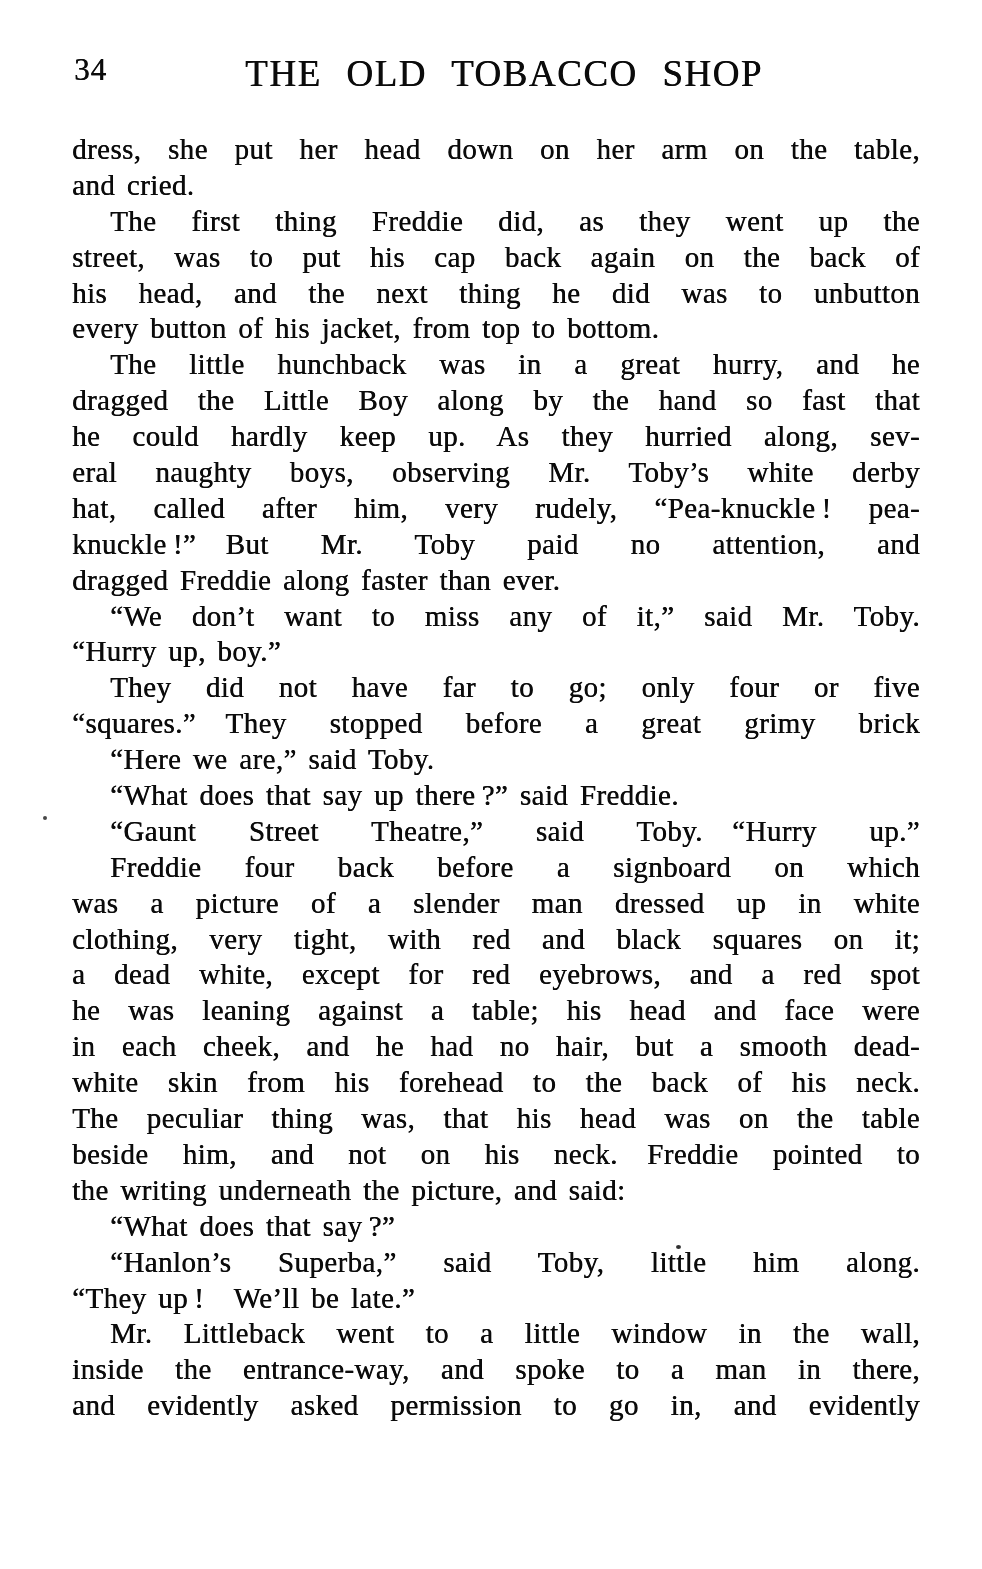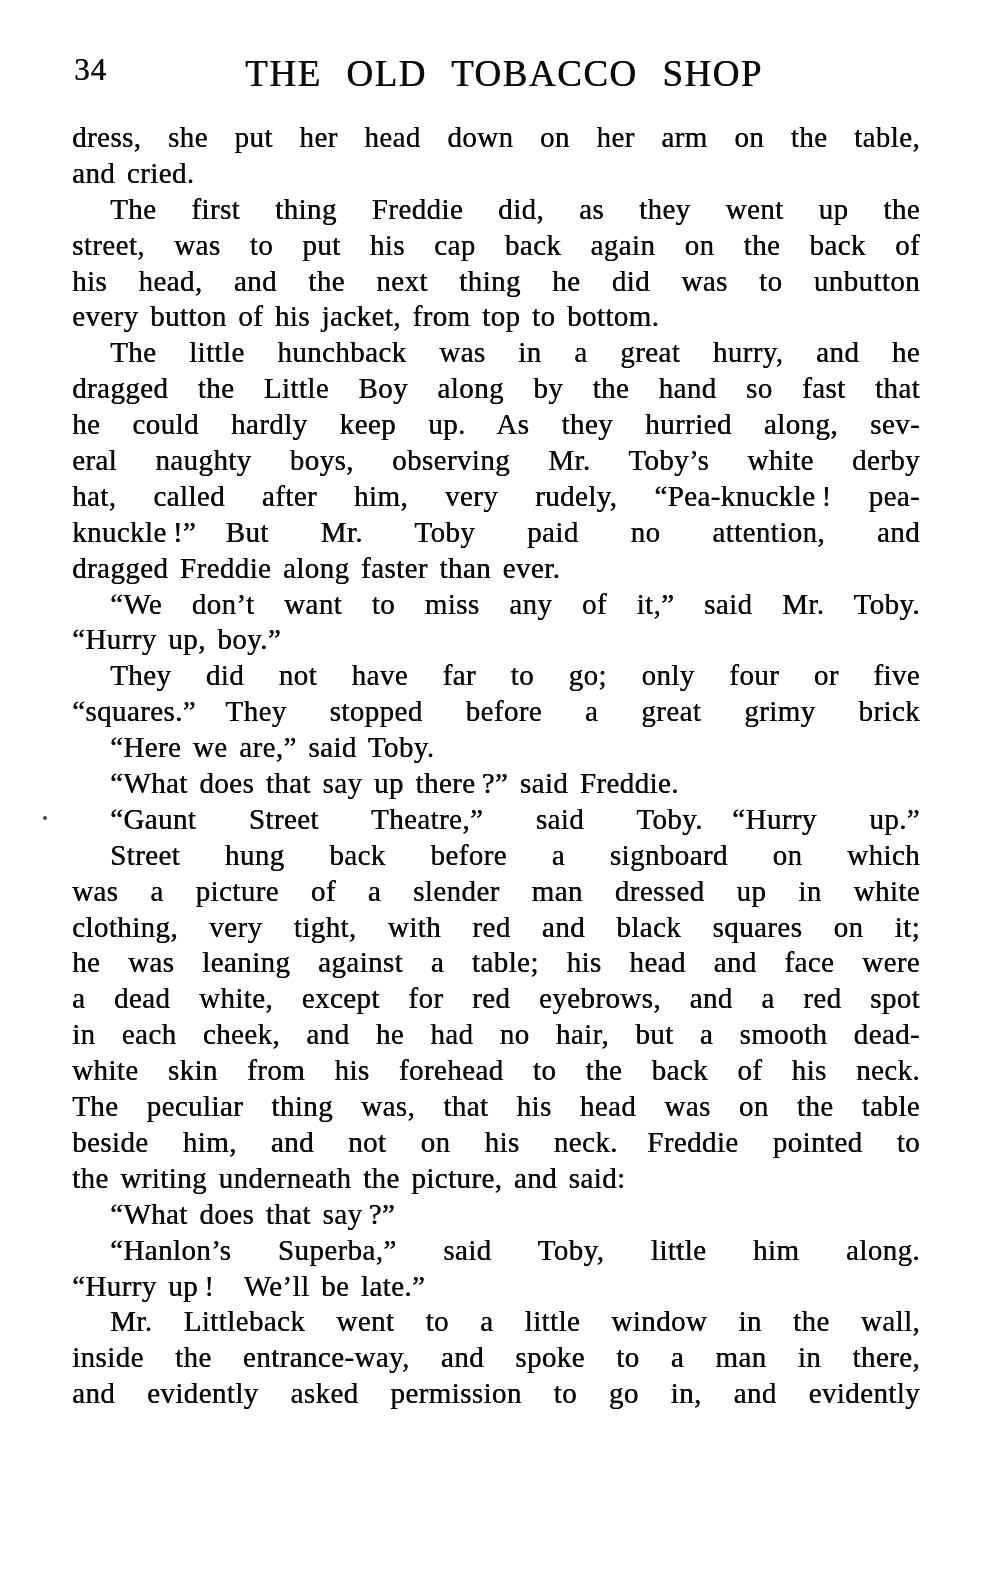--- a/index.html
+++ b/index.html
@@ -35,21 +35,21 @@
     font-size: 37px;
     font-weight: normal;
     letter-spacing: 1.5px;
     word-spacing: 14px;
     white-space: nowrap;
     text-shadow: 0.5px 0 0 currentColor;
   }
   .body-text {
     position: absolute;
     left: 72px;
-    top: 120px;
+    top: 132px;
     width: 848px;
   }
   .line {
     height: 35.9px;
     line-height: 35.9px;
     font-size: 29px;
     letter-spacing: 0.4px;
     word-spacing: 4px;
     white-space: nowrap;
     text-shadow: 0.4px 0 0 currentColor;
@@ -99,33 +99,33 @@
       <div class="line justify">hat, called after him, very rudely, “Pea-knuckle ! pea-</div>
       <div class="line justify">knuckle !” But Mr. Toby paid no attention, and</div>
       <div class="line">dragged Freddie along faster than ever.</div>
       <div class="line indent justify">“We don’t want to miss any of it,” said Mr. Toby.</div>
       <div class="line">“Hurry up, boy.”</div>
       <div class="line indent justify">They did not have far to go; only four or five</div>
       <div class="line justify">“squares.” They stopped before a great grimy brick</div>
       <div class="line indent">“Here we are,” said Toby.</div>
       <div class="line indent">“What does that say up there ?” said Freddie.</div>
       <div class="line indent justify">“Gaunt Street Theatre,” said Toby. “Hurry up.”</div>
-      <div class="line indent justify">Street hung back before a signboard on which</div>
+      <div class="line indent justify">Freddie four back before a signboard on which</div>
       <div class="line justify">was a picture of a slender man dressed up in white</div>
       <div class="line justify">clothing, very tight, with red and black squares on it;</div>
+      <div class="line justify">a dead white, except for red eyebrows, and a red spot</div>
       <div class="line justify">he was leaning against a table; his head and face were</div>
-      <div class="line justify">a dead white, except for red eyebrows, and a red spot</div>
       <div class="line justify">in each cheek, and he had no hair, but a smooth dead-</div>
       <div class="line justify">white skin from his forehead to the back of his neck.</div>
       <div class="line justify">The peculiar thing was, that his head was on the table</div>
       <div class="line justify">beside him, and not on his neck. Freddie pointed to</div>
       <div class="line">the writing underneath the picture, and said:</div>
       <div class="line indent">“What does that say ?”</div>
       <div class="line indent justify">“Hanlon’s Superba,” said Toby, little him along.</div>
-      <div class="line">“Hurry up ! We’ll be late.”</div>
+      <div class="line">“They up ! We’ll be late.”</div>
       <div class="line indent justify">Mr. Littleback went to a little window in the wall,</div>
       <div class="line justify">inside the entrance-way, and spoke to a man in there,</div>
       <div class="line justify">and evidently asked permission to go in, and evidently</div>
     </main>
 
   <div class="speck s1"></div>
   <div class="speck s2"></div>
 
 </div>
 

